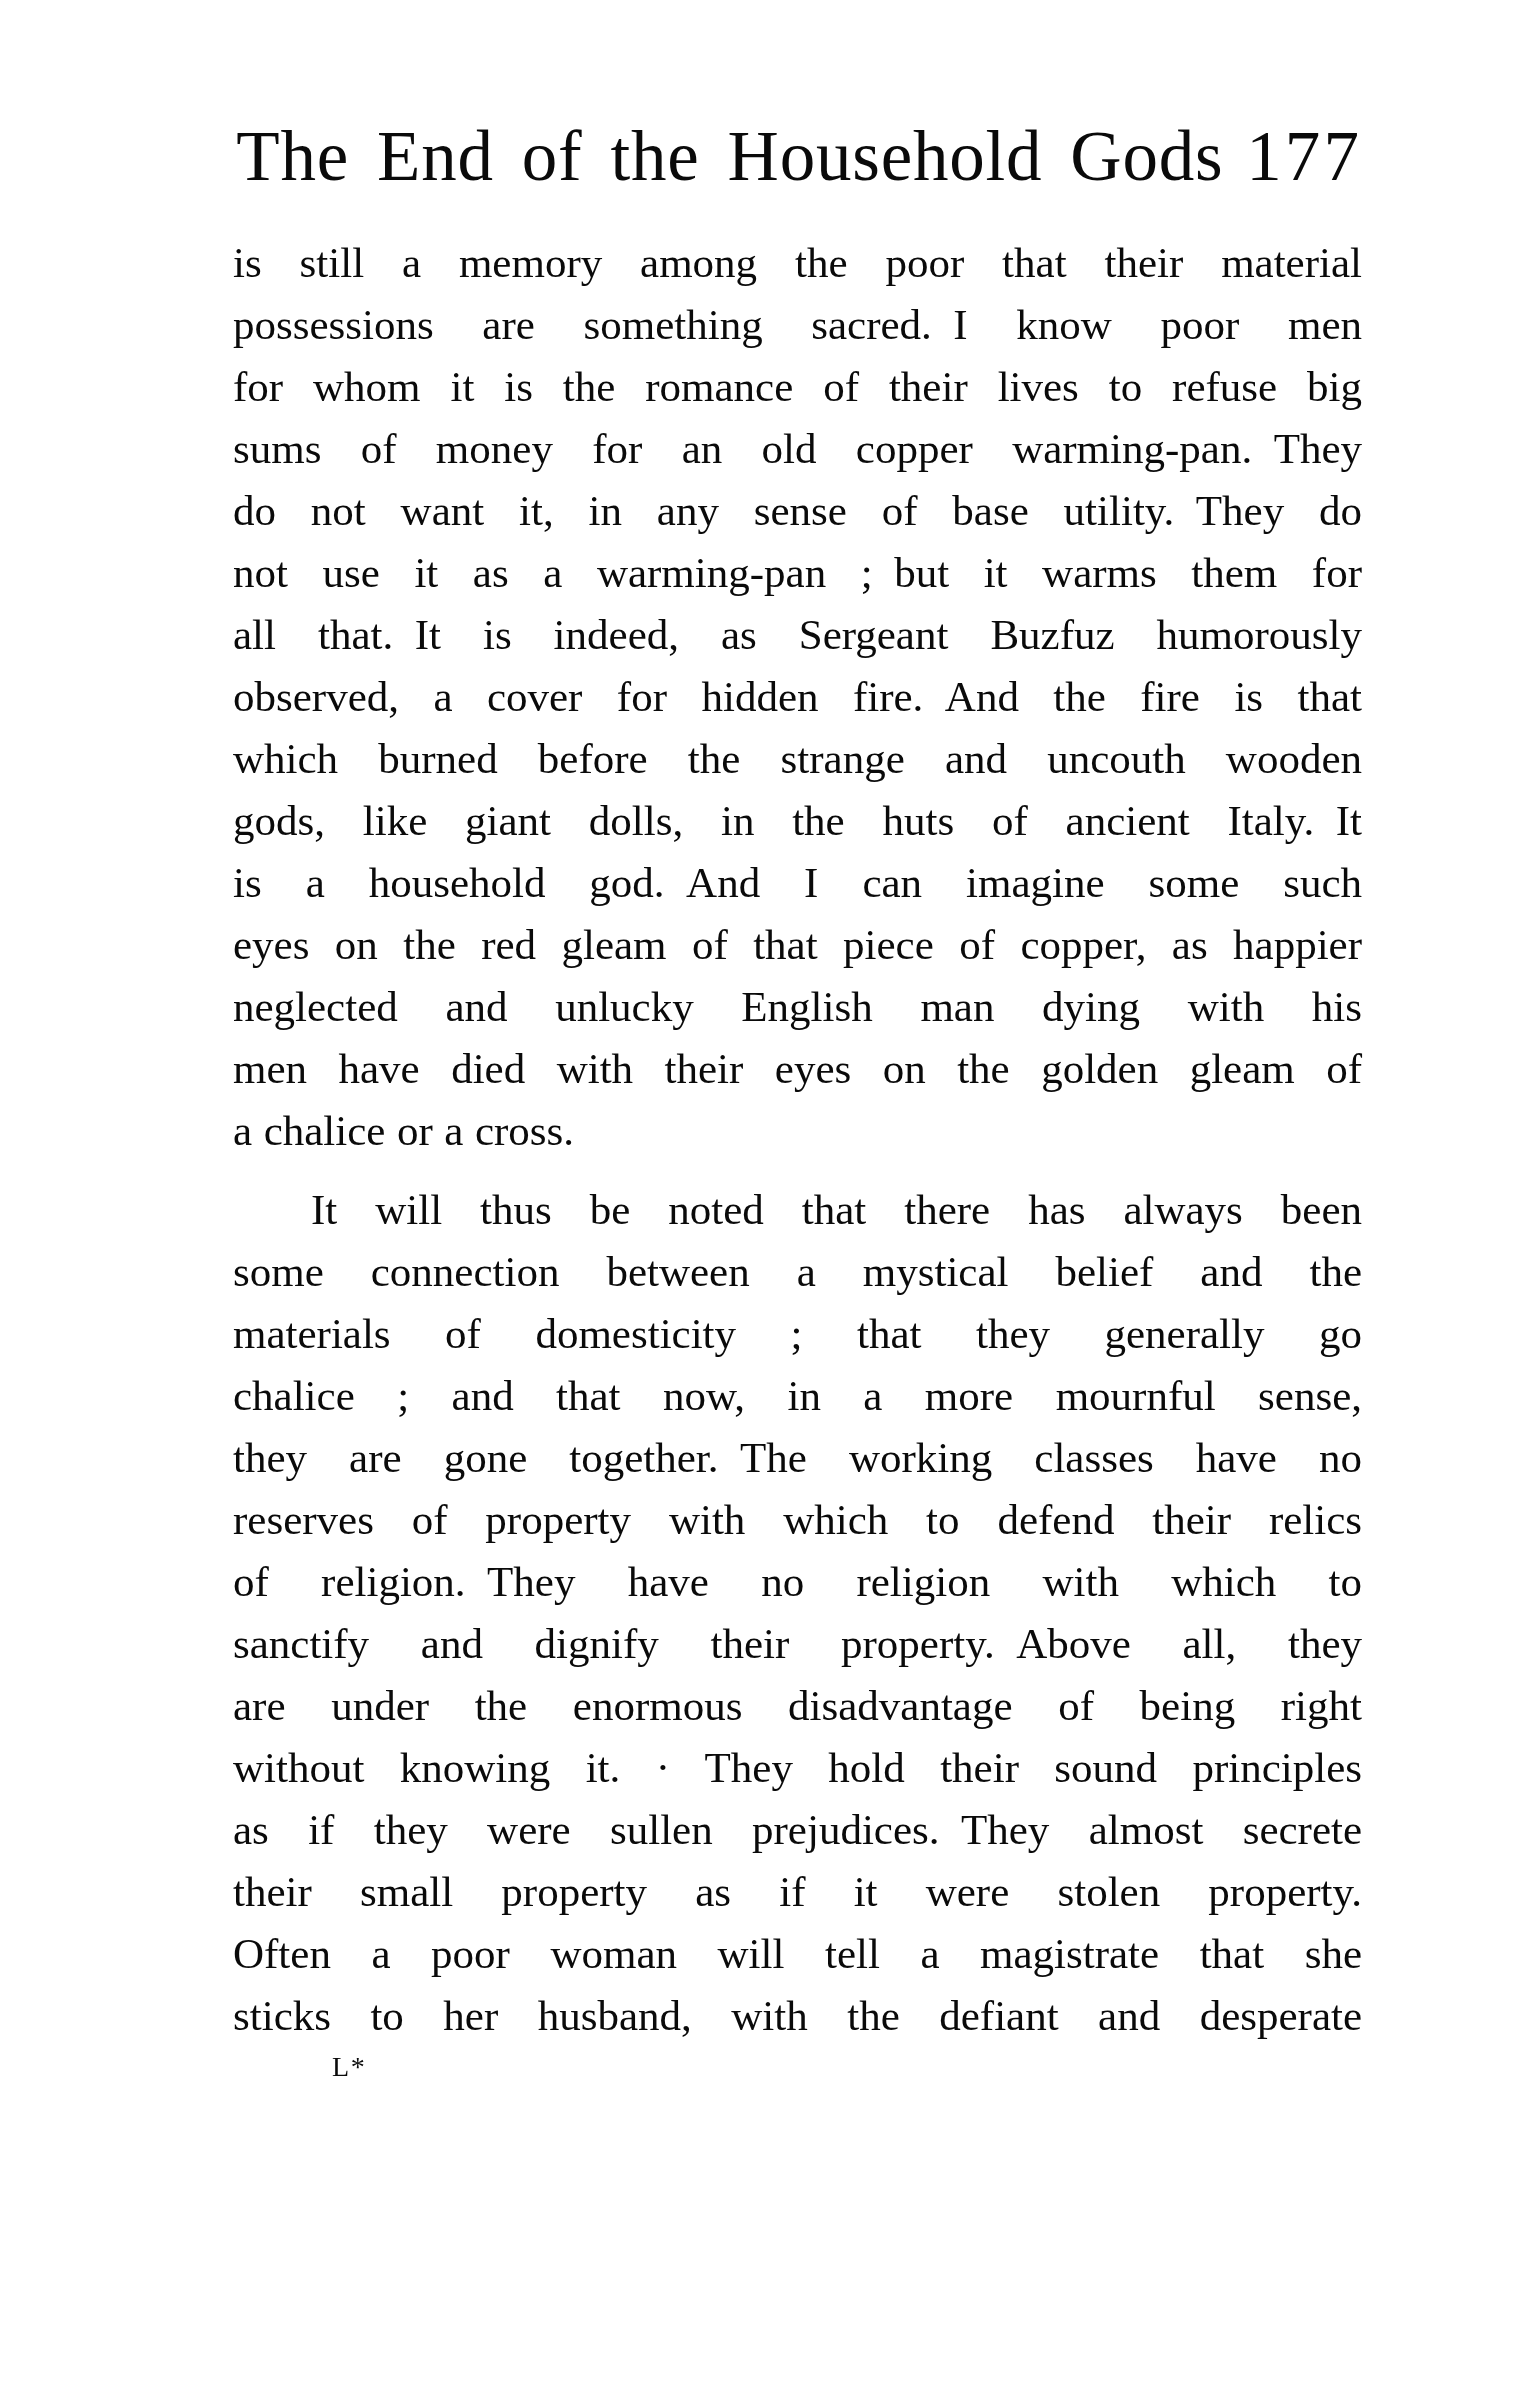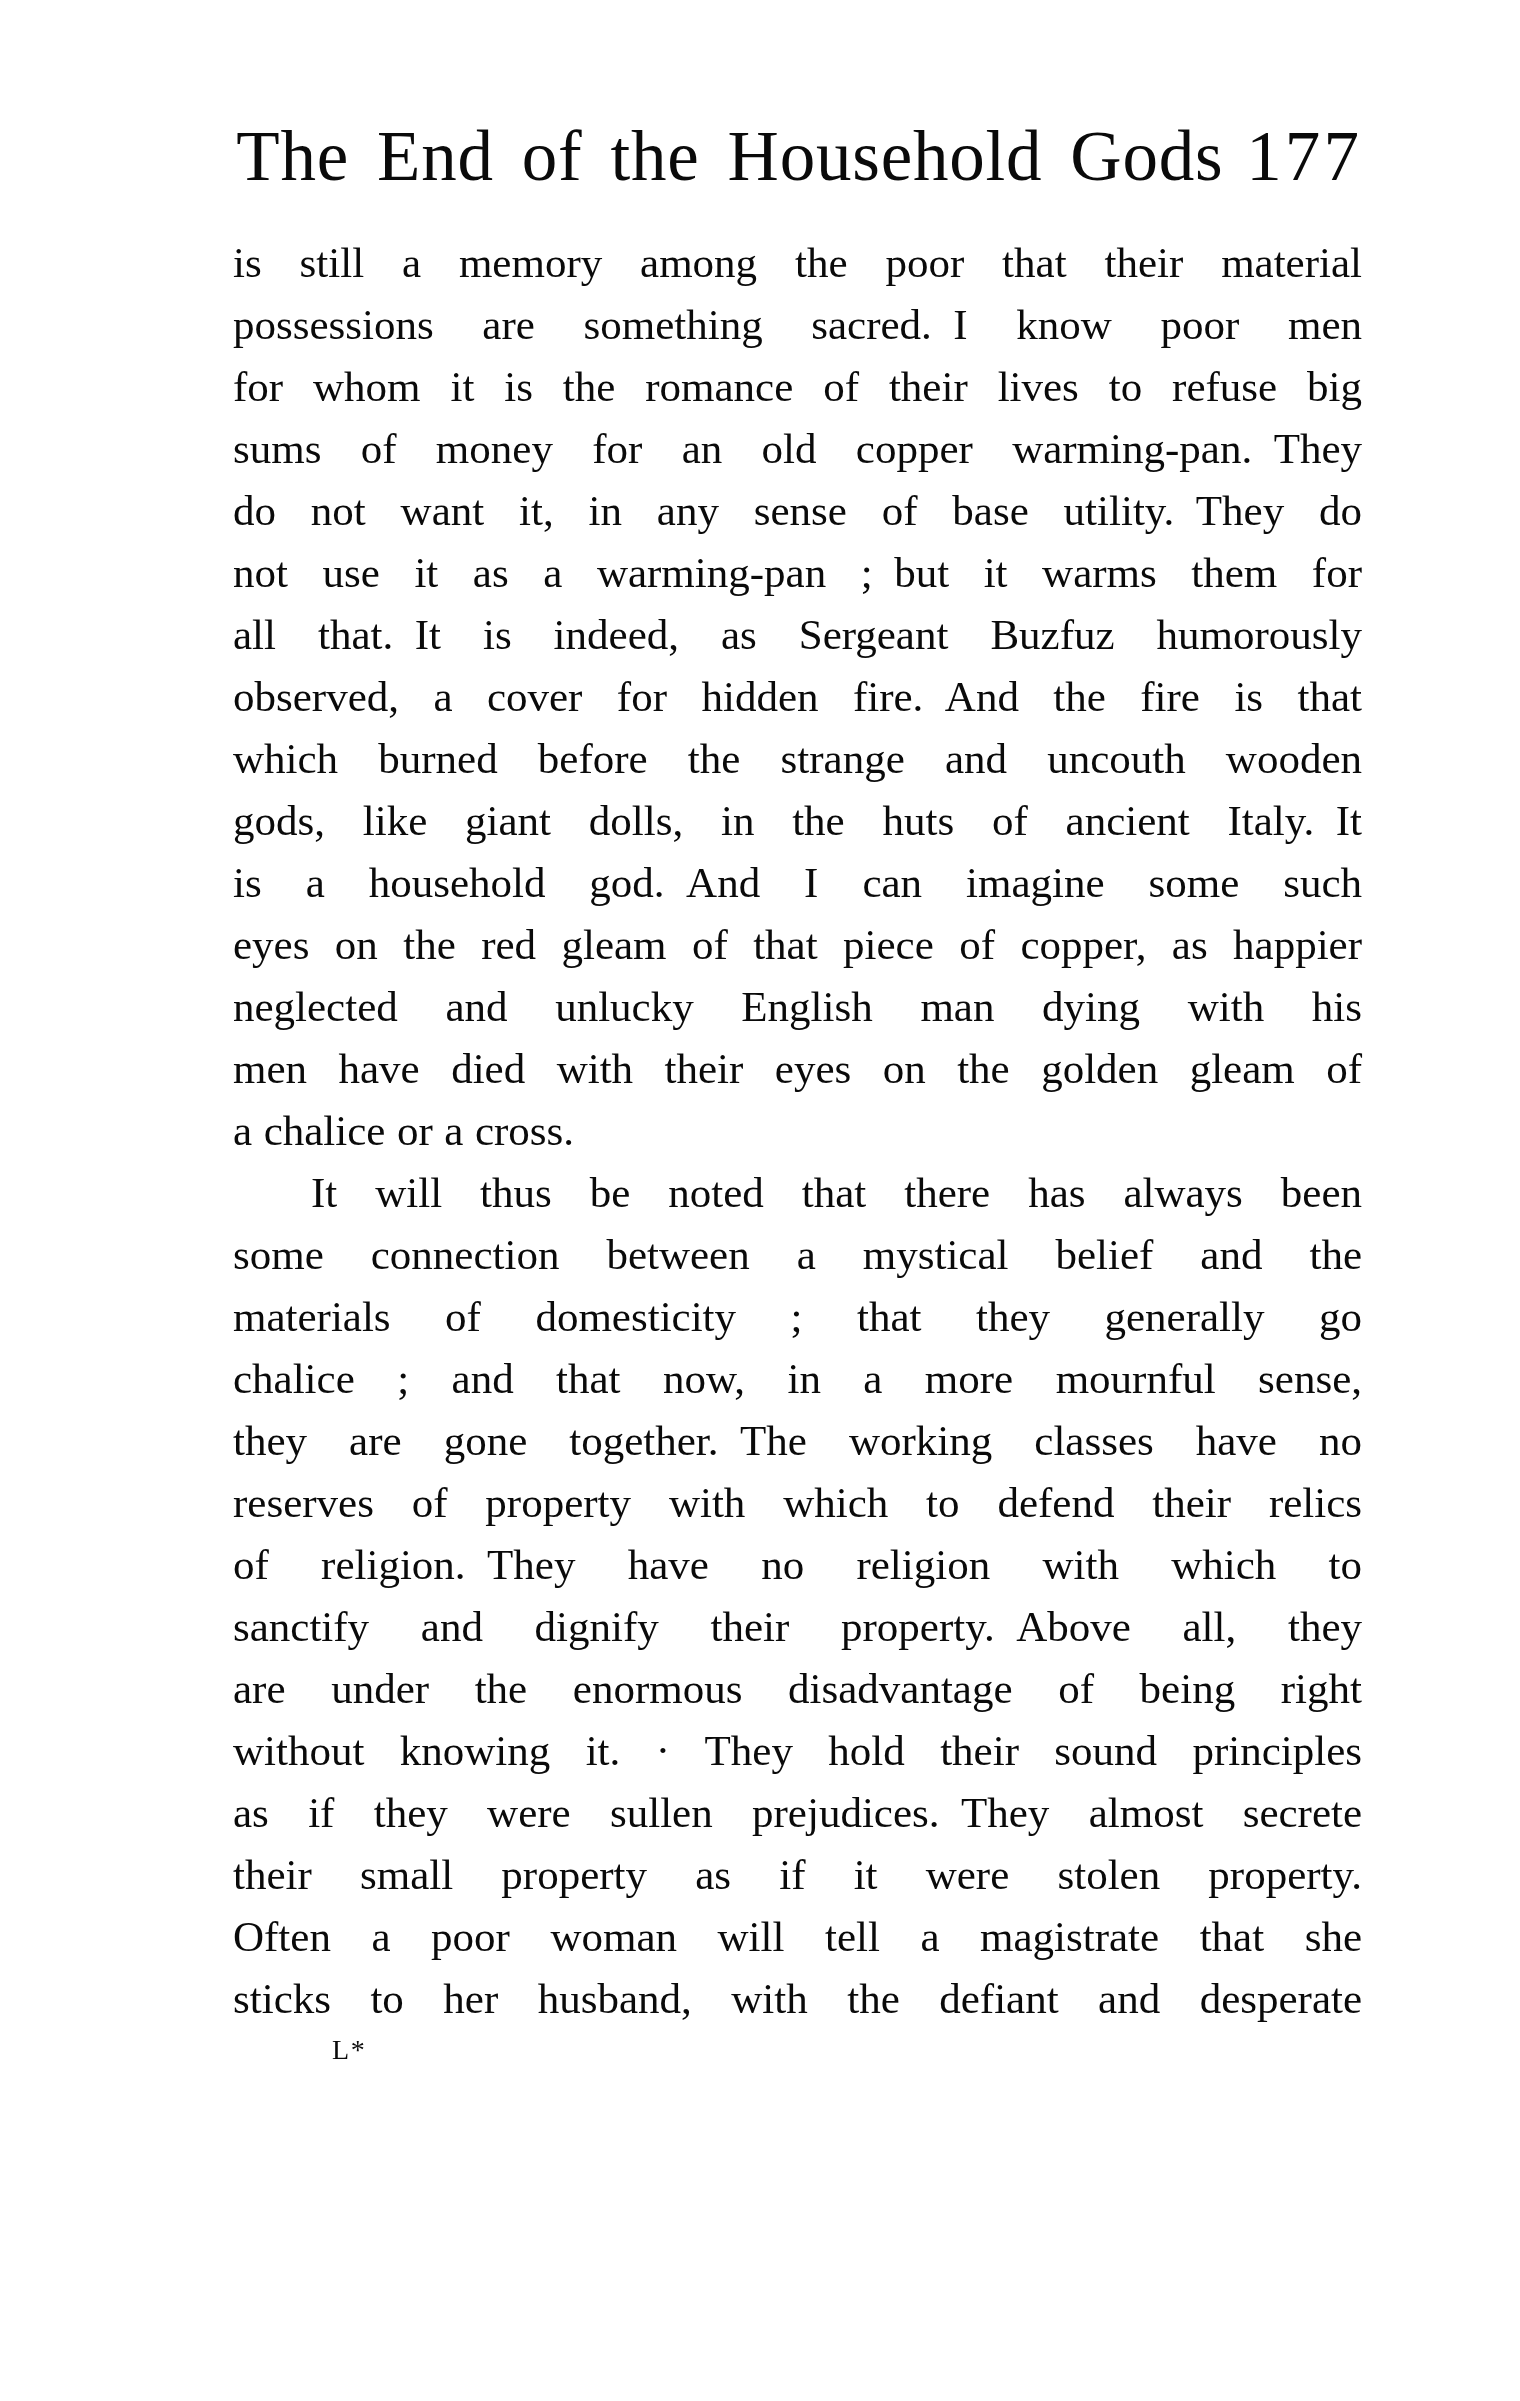--- a/index.html
+++ b/index.html
@@ -49,20 +49,21 @@
     text-align: justify;
     text-align-last: justify;
     word-spacing: 0.8px;
   }
   .line.no-justify {
     text-align: left;
     text-align-last: left;
   }
   .line.indented {
     padding-left: 78px;
+    margin-top: 17px;
   }
   .signature {
     margin-top: 1.6px;
     padding-left: 99px;
     font-size: 28px;
     line-height: 35px;
     letter-spacing: 1.6px;
   }
 </style>
 </head>

